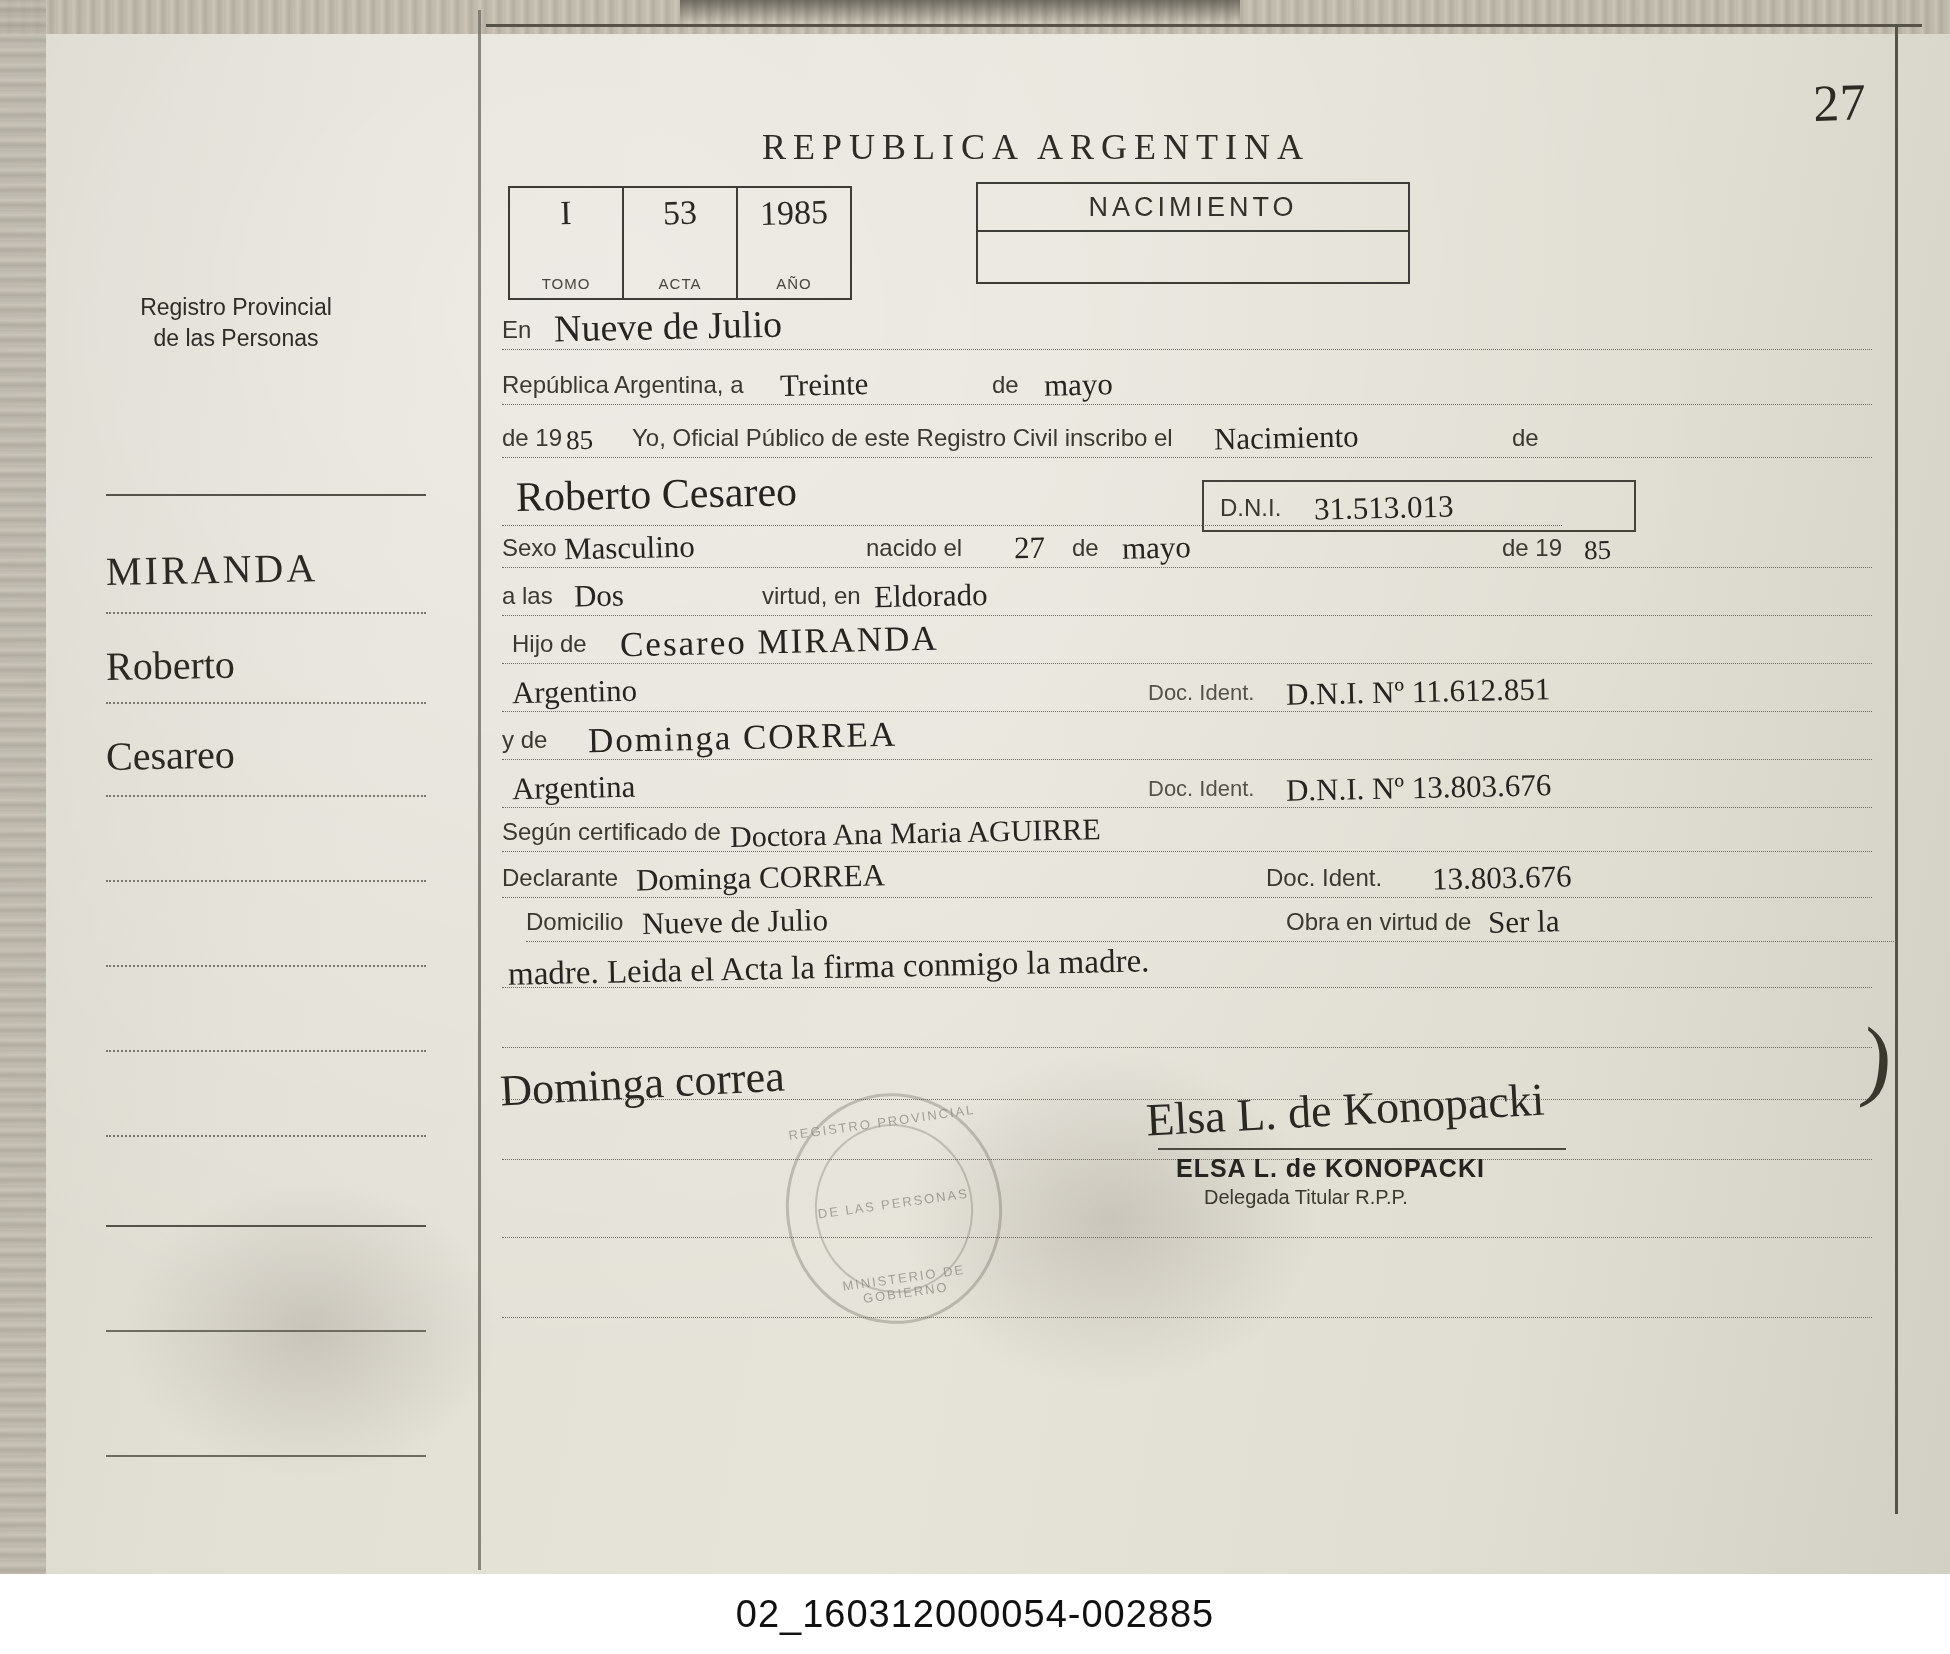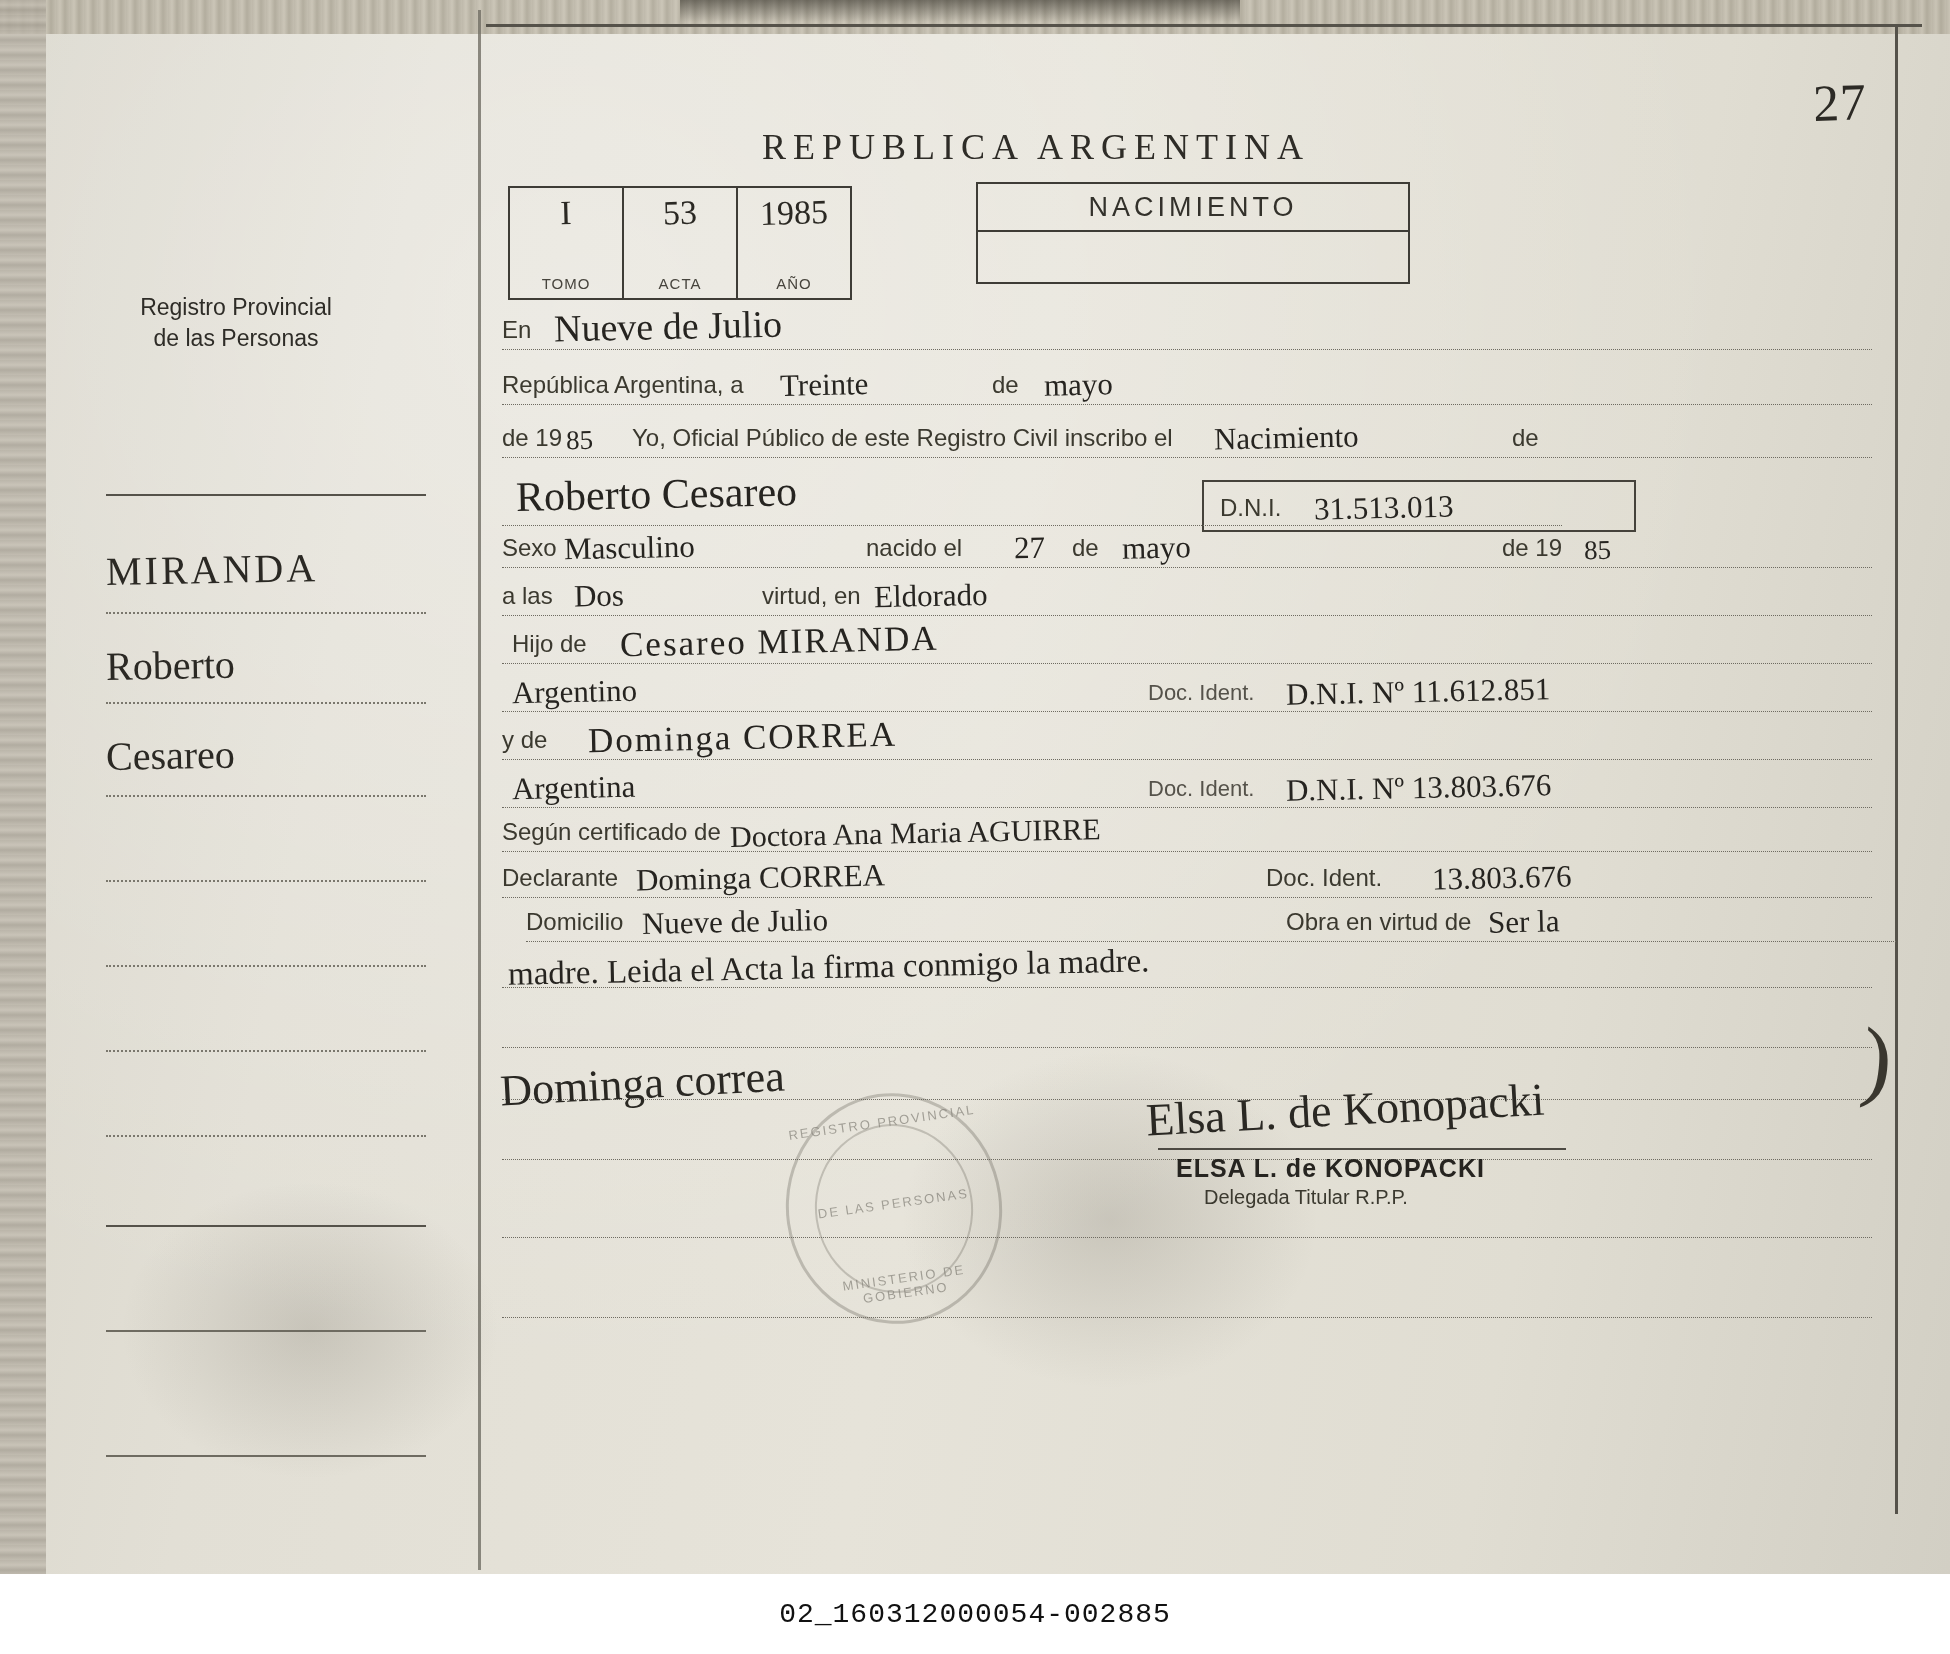--- a/index.html
+++ b/index.html
@@ -300,22 +300,22 @@
   #caption {
     position: absolute;
     left: 0; bottom: 0;
     width: 1950px; height: 80px;
     background: #ffffff;
     display: flex;
     align-items: center;
     justify-content: center;
   }
   #caption span {
-    font-family: Liberation Mono, monospace;
-    font-size: 28px;
+    font-family: Liberation Sans, sans-serif;
+    font-size: 38px;
     color: #111;
     letter-spacing: 1px;
   }
 
   .smudge {
     position: absolute;
     background: radial-gradient(ellipse at center, rgba(120,115,103,.25), rgba(120,115,103,0) 70%);
     pointer-events: none;
   }
 </style>

